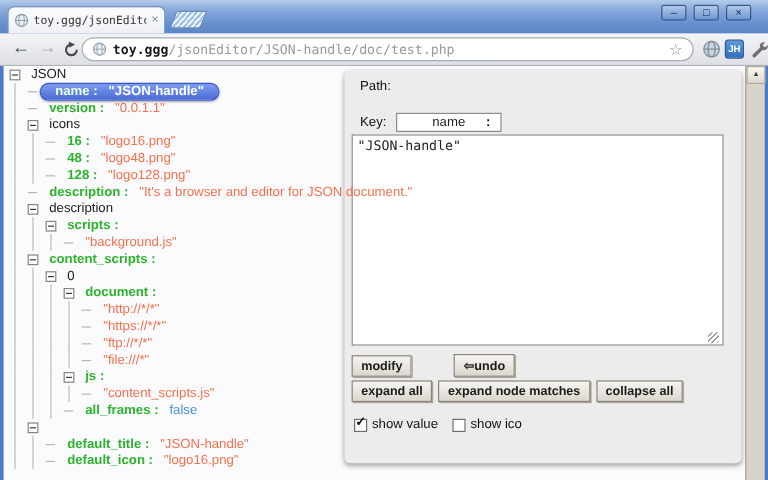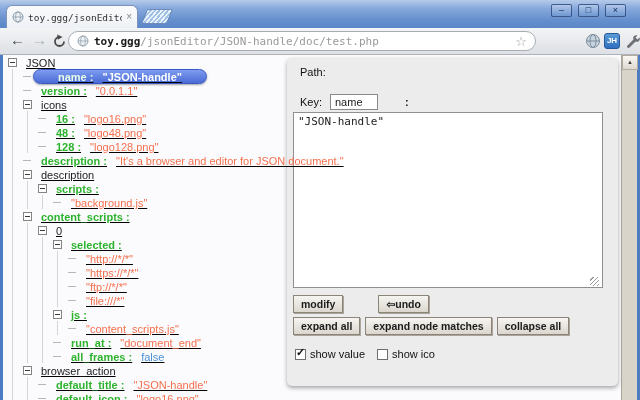--- a/index.html
+++ b/index.html
@@ -22,21 +22,21 @@
     color:#0e2a5c; font-size:9px; line-height:11px; text-align:center;
     background:linear-gradient(rgba(255,255,255,.25), rgba(255,255,255,0)); }
 
   
   .toolbar { position:absolute; left:0; top:28px; width:640px; height:27px;
     background:linear-gradient(#f3f4f6, #dde0e4); border-bottom:1px solid #aeb3b9; }
   .navglyph { position:absolute; top:3px; font-weight:bold; font-size:15px; }
   .back { left:10px; color:#3c4752; }
   .fwd { left:32px; color:#a7aeb6; }
   .reload { position:absolute; left:52px; top:6px; }
-  .omnibox { position:absolute; left:68px; top:3px; width:468px; height:20px; background:#fff;
+  .omnibox { position:absolute; left:68px; top:3px; width:510px; height:20px; background:#fff;
     border:1px solid #a7acb4; border-radius:10px; display:flex; align-items:center; padding:0 8px; gap:5px; }
   .urltext { font-family:"DejaVu Sans Mono", monospace; font-size:11px; white-space:nowrap; overflow:hidden; flex:1; }
   .url-host { color:#1b1b1b; font-weight:bold; }
   .url-path { color:#9a9a9a; }
   .star { font-size:13px; color:#98a0a8; line-height:1; }
   .ext-globe { position:absolute; left:585px; top:5px; }
   .jh { position:absolute; left:604px; top:5px; width:16px; height:16px; border-radius:3px;
     background:linear-gradient(#5b9bd5,#2f6fc0); border:1px solid #27589c; color:#fff;
     font-size:8px; font-weight:bold; text-align:center; line-height:14px; }
   .wrench { position:absolute; left:624px; top:5px; }
@@ -54,38 +54,38 @@
   
   .tree { position:absolute; left:8px; top:55px; width:310px; z-index:3; white-space:nowrap; }
   .trow { display:flex; align-items:center; height:14px; font-size:11px; }
   .guide { display:inline-block; width:15px; height:14px; flex:0 0 15px;
     background:linear-gradient(to right, transparent 4px, #d4d4d4 4px, #d4d4d4 5px, transparent 5px); }
   .mslot { display:inline-block; width:15px; height:14px; flex:0 0 15px; position:relative; }
   .m-exp { position:absolute; left:0; top:2.5px; width:9px; height:9px; background:#fff;
     border:1px solid #848484; }
   .m-exp::before { content:""; position:absolute; left:1px; right:1px; top:3px; height:1px; background:#3a3a3a; }
   .m-dash { position:absolute; left:0; top:6.5px; width:8px; height:1px; background:#b7b7b7; }
-  .ncontent { display:inline-flex; align-items:flex-end; margin-left:3px; height:14px;text-decoration:underline; }
+  .ncontent { display:inline-flex; align-items:center; margin-left:3px; height:14px; }
   .nkey { color:#2db32d; font-weight:bold; margin-right:9px; }
   .nlabel { color:#1c1c1c; }
   .nval.string { color:#f4714e; }
   .nval.bool { color:#4a90d8; }
   .pill { background:linear-gradient(#7e9cf0,#4a6bd5); border:1px solid #3a58c4; border-radius:8px;
-    padding:0 24px; margin-left:-5px; height:15px; box-shadow:0 1px 2px rgba(0,0,0,.35); }
+    padding:0 12px; margin-left:-5px; height:15px; box-shadow:0 1px 2px rgba(0,0,0,.35); }
   .pill .nkey { color:#e9ffe7; }
   .pill .nval { color:#ffffff; font-weight:bold; }
 
   
   .panel { position:absolute; left:287px; top:58px; width:331px; height:328px; background:#ececec;
     border-radius:5px; box-shadow:0 2px 4px rgba(0,0,0,.35); z-index:2; font-size:11px; color:#111; }
   .plabel { position:absolute; left:13px; }
   .path-input { position:absolute; left:43px; top:6px; width:270px; height:16px; background:#d8d8d8;
     border:1px solid #949494; font-family:"Liberation Sans", sans-serif; font-size:11px; color:#2c2c2c; padding:0 5px; }
-  .key-input { position:absolute; left:43px; top:36px; width:48px; height:16px; background:#fff;
-    border:1px solid #8a8a8a; font-family:"Liberation Sans", sans-serif; font-size:11px; color:#222; padding:0 4px; }
+  .key-input { position:absolute; left:43px; top:36px; width:88px; height:16px; background:#fff;
+    border:1px solid #8a8a8a; font-family:"Liberation Sans", sans-serif; font-size:11px; color:#222; padding:0 4px;text-align:center; }
   .key-colon { position:absolute; left:118px; top:38px; font-weight:bold; }
   .val-area { position:absolute; left:6px; top:54px; width:310px; height:176px; background:#fff;
     border:1px solid #8f8f8f; font-family:"DejaVu Sans Mono", monospace; font-size:11px; color:#222;
     padding:2px 4px; resize:none; overflow:hidden; }
   .grip { position:absolute; left:303px; top:219px; width:9px; height:9px; pointer-events:none;
     background:repeating-linear-gradient(135deg, transparent 0 2px, #9a9a9a 2px 3px); }
   .btn { font-family:"Liberation Sans", sans-serif; font-size:10.5px; font-weight:bold; color:#1c1c1c;
     background:linear-gradient(#f7f5f1,#dbd7cf); border:1px solid #8a8578;
     box-shadow:1px 1px 0 #aaa49a; padding:2px 7px; }
   .btnrow1 { position:absolute; left:6px; top:237px; }
@@ -285,21 +285,21 @@
         </span>
       </div>
       <div class="trow">
         <span class="guide"></span>
         <span class="guide"></span>
         <span class="guide"></span>
         <span class="mslot">
           <span class="m-exp"></span>
         </span>
         <span class="ncontent">
-          <span class="nkey">selected :</span>
+          <span class="nkey">document :</span>
         </span>
       </div>
       <div class="trow">
         <span class="guide"></span>
         <span class="guide"></span>
         <span class="guide"></span>
         <span class="guide"></span>
         <span class="mslot">
           <span class="m-dash"></span>
         </span>
@@ -357,53 +357,38 @@
       <div class="trow">
         <span class="guide"></span>
         <span class="guide"></span>
         <span class="guide"></span>
         <span class="guide"></span>
         <span class="mslot">
           <span class="m-dash"></span>
         </span>
         <span class="ncontent">
           <span class="nval string">"content_scripts.js"</span>
-        </span>
-      </div>
-      <div class="trow">
-        <span class="guide"></span>
-        <span class="guide"></span>
-        <span class="guide"></span>
-        <span class="mslot">
-          <span class="m-dash"></span>
-        </span>
-        <span class="ncontent">
-          <span class="nkey">run_at :</span>
-          <span class="nval string">"document_end"</span>
         </span>
       </div>
       <div class="trow">
         <span class="guide"></span>
         <span class="guide"></span>
         <span class="guide"></span>
         <span class="mslot">
           <span class="m-dash"></span>
         </span>
         <span class="ncontent">
           <span class="nkey">all_frames :</span>
           <span class="nval bool">false</span>
         </span>
       </div>
       <div class="trow">
         <span class="guide"></span>
         <span class="mslot">
           <span class="m-exp"></span>
-        </span>
-        <span class="ncontent">
-          <span class="nlabel">browser_action</span>
         </span>
       </div>
       <div class="trow">
         <span class="guide"></span>
         <span class="guide"></span>
         <span class="mslot">
           <span class="m-dash"></span>
         </span>
         <span class="ncontent">
           <span class="nkey">default_title :</span>

